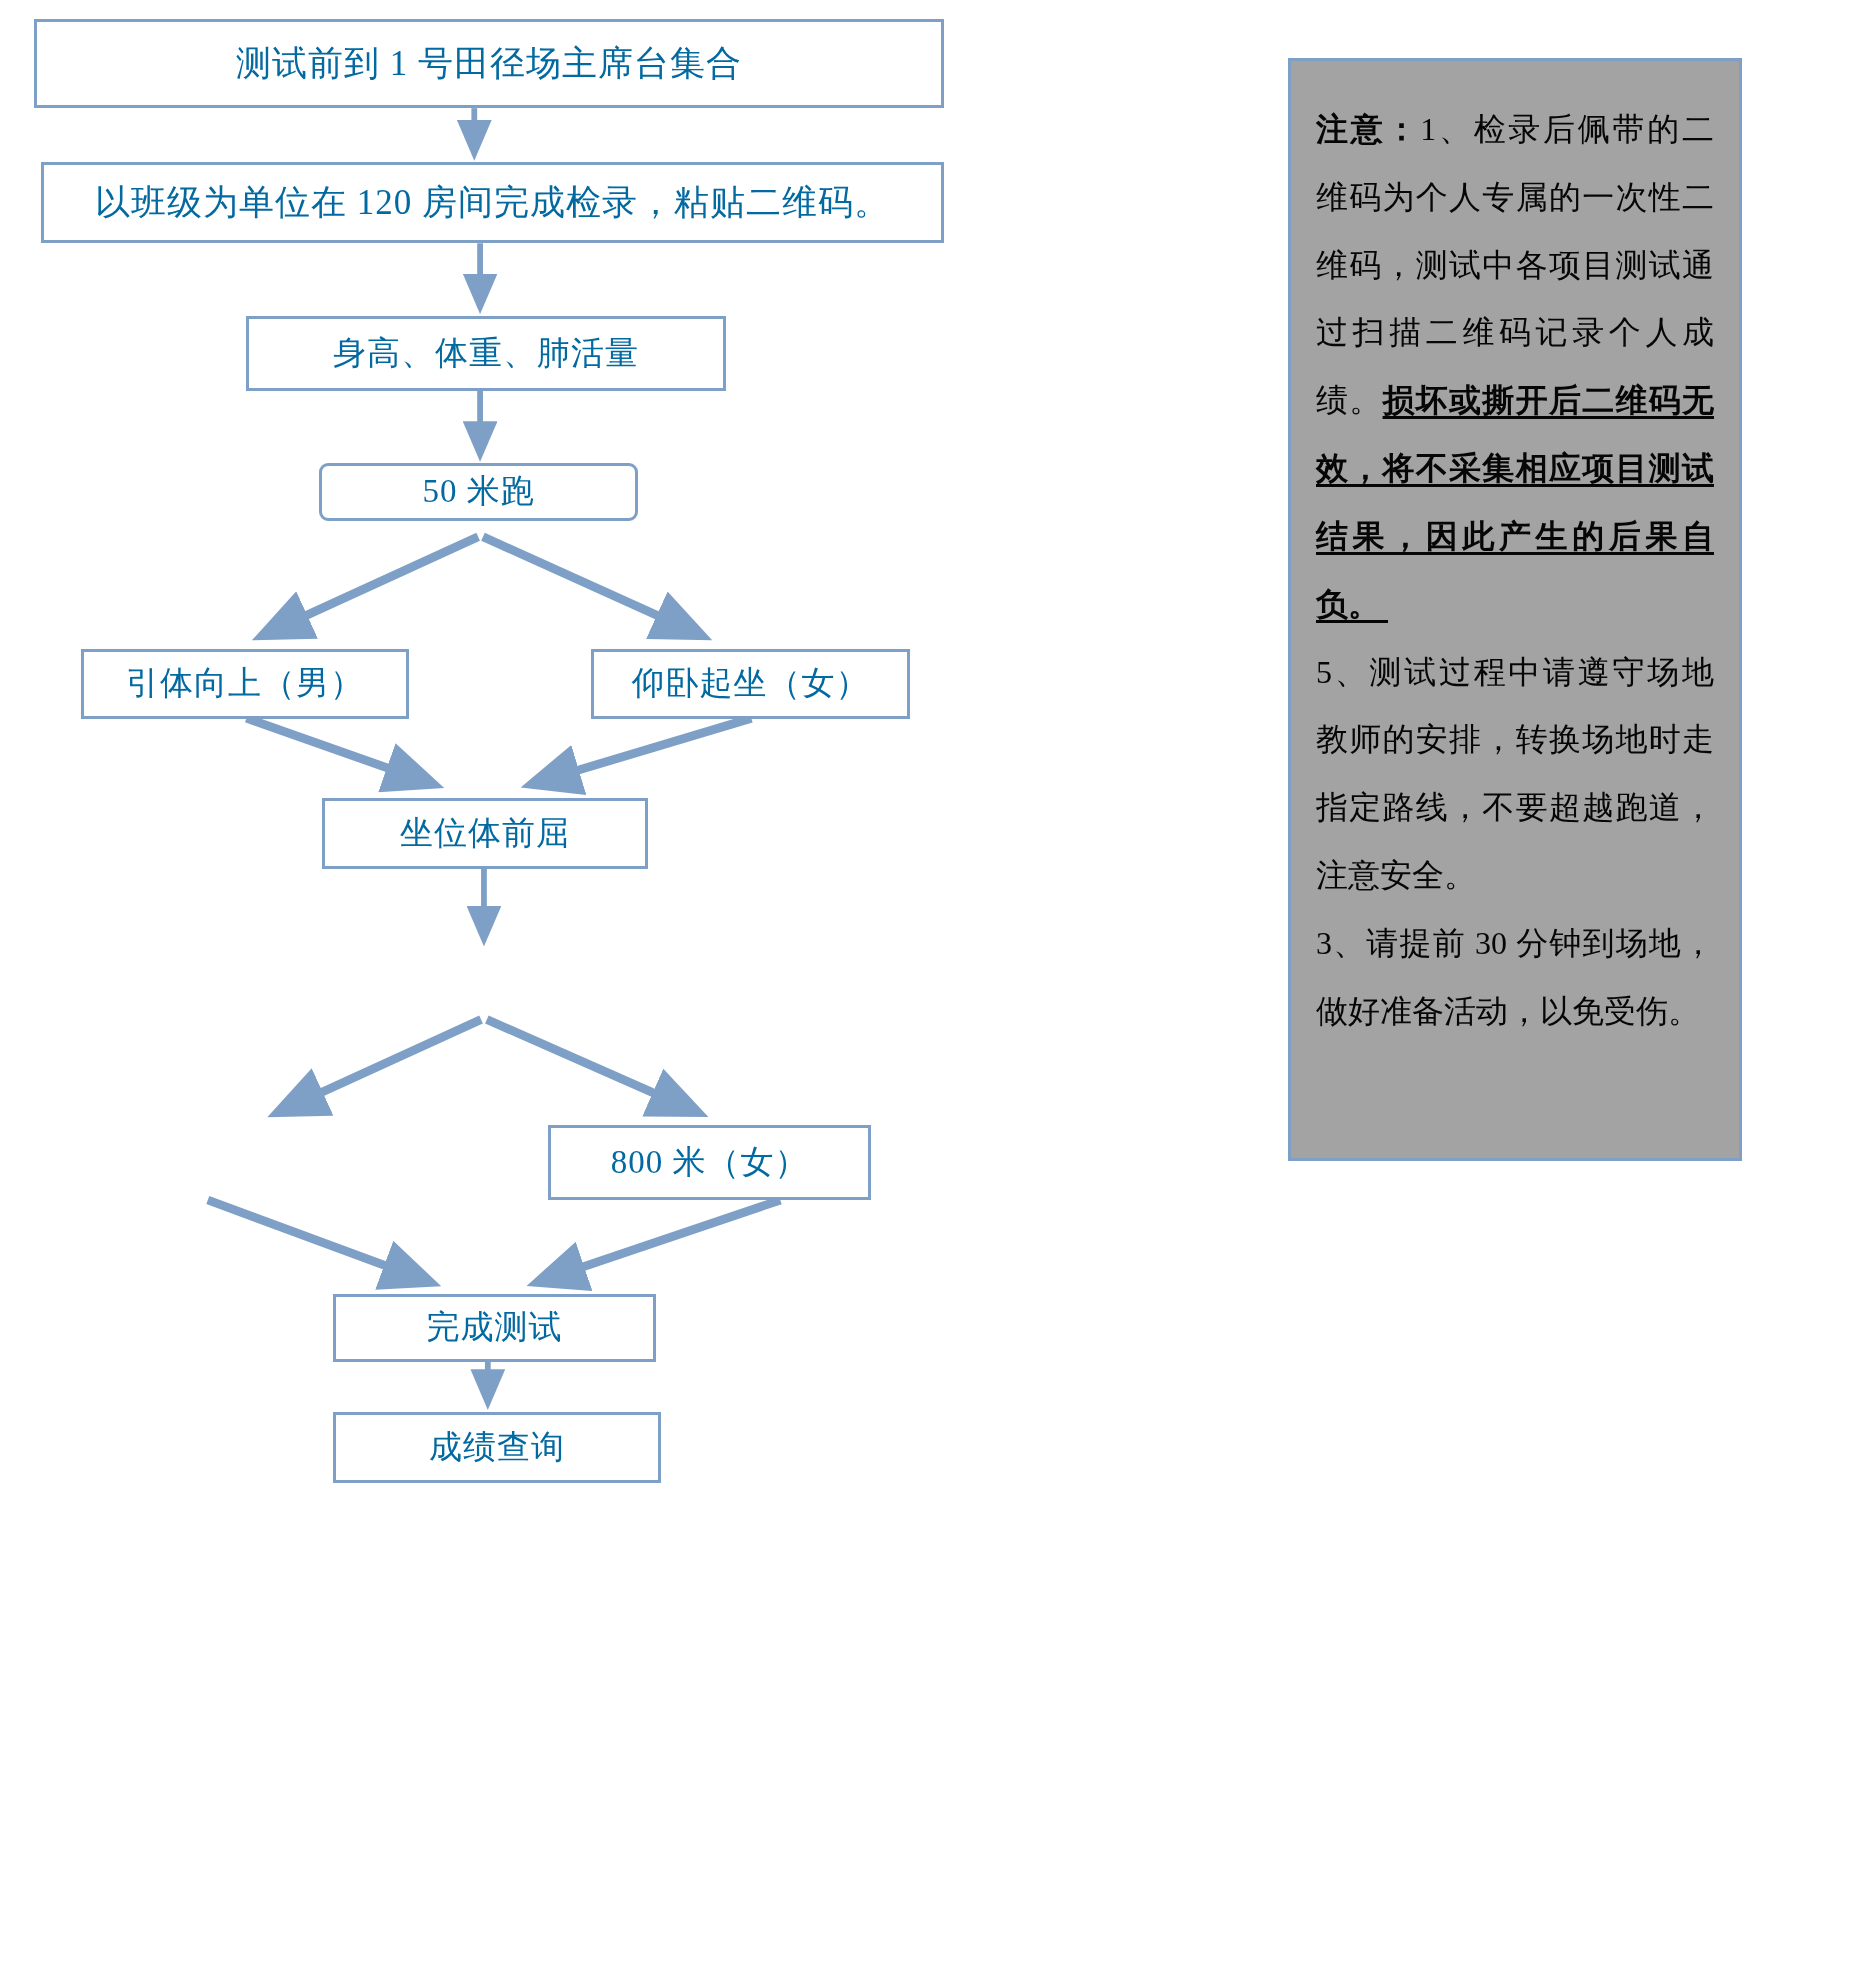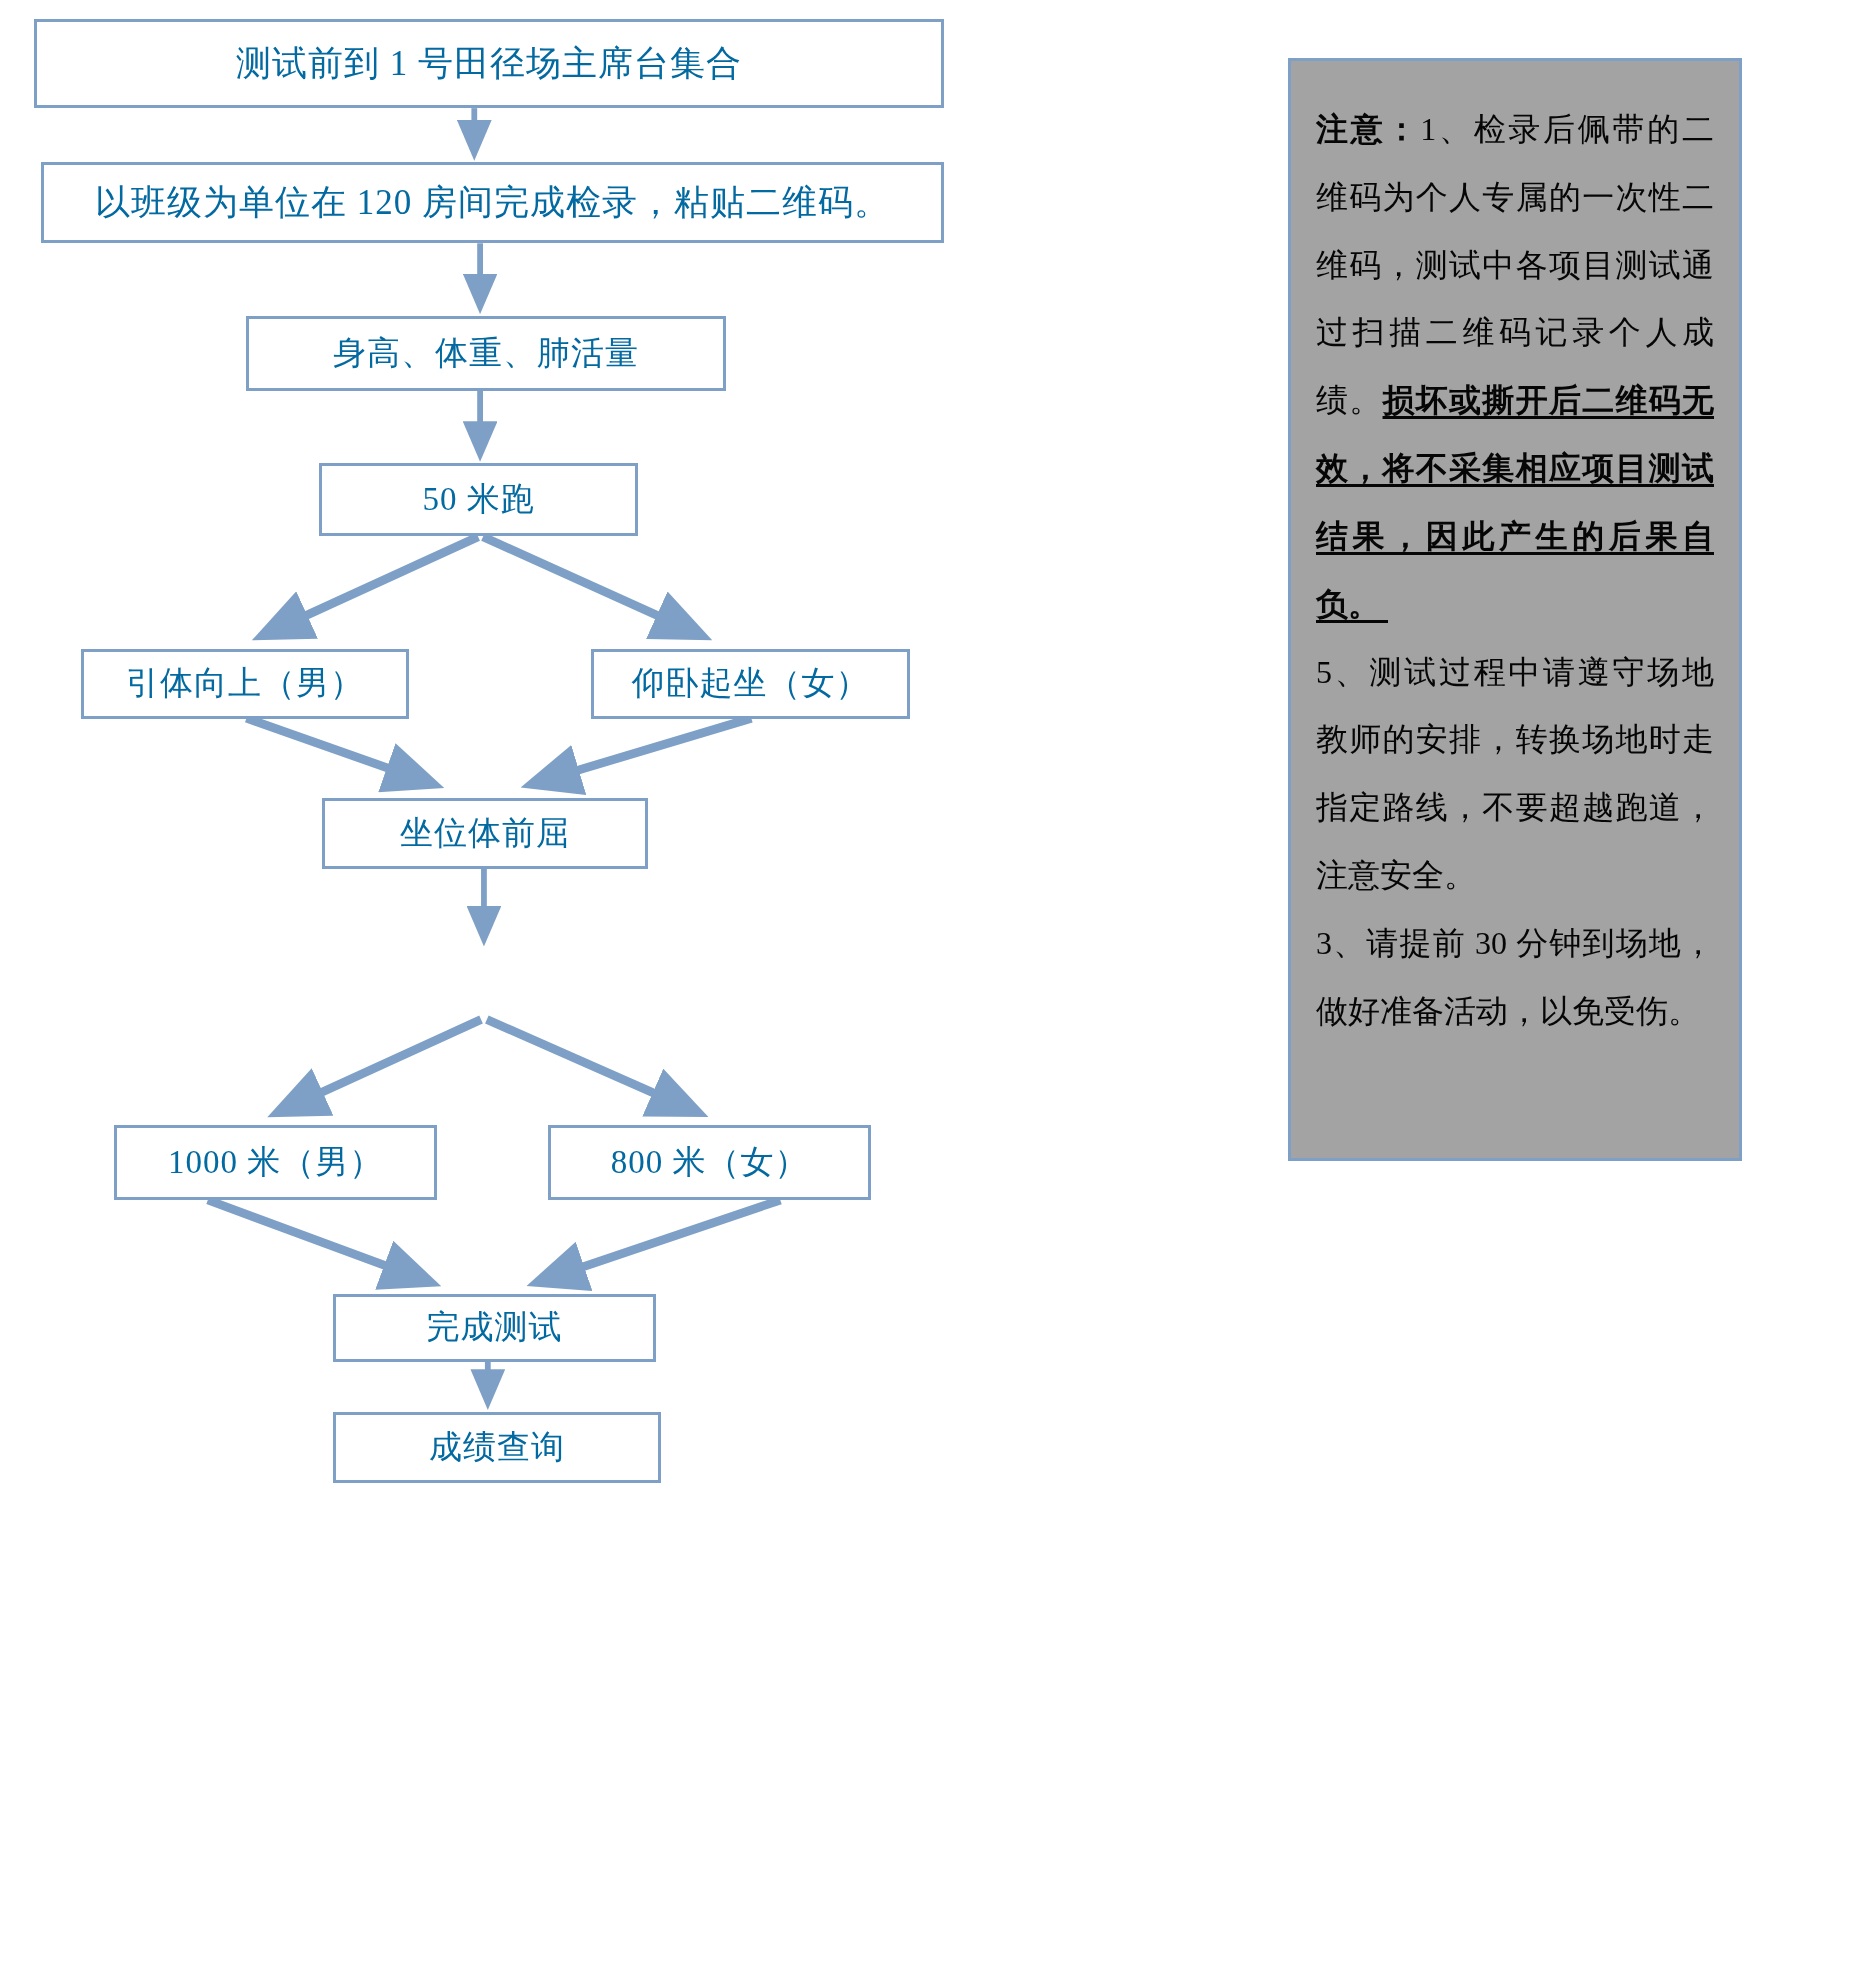--- a/index.html
+++ b/index.html
@@ -51,21 +51,21 @@
     letter-spacing: 1px;
     white-space: nowrap;
   }
 
   
   #node-gather        { left: 34px;  top: 19.3px;   width: 910px; height: 89px;  }
   #node-gather .node-label { font-size: 35px; }
   #node-checkin       { left: 41px;  top: 162px;  width: 903px; height: 81px;  }
   #node-checkin .node-label { font-size: 35px; }
   #node-body          { left: 246px; top: 316px;  width: 480px; height: 75px;  }
-  #node-sprint50      { left: 319px; top: 463px;  width: 319px; height: 73px;  }
+  #node-sprint50      { left: 319px; top: 463px;  width: 319px; height: 58px; border-radius: 9px;  }
   #node-pullup        { left: 81px;  top: 649px;  width: 328px; height: 70px;  }
   #node-situp         { left: 591px; top: 649px;  width: 319px; height: 70px;  }
   #node-sitreach      { left: 322px; top: 798px;  width: 326px; height: 71px;  }
   #node-longjump      { left: 322px; top: 948px;  width: 326px; height: 71px;  }
   #node-run1000       { left: 114px; top: 1125px; width: 323px; height: 75px;  }
   #node-run800        { left: 548px; top: 1125px; width: 323px; height: 75px;  }
   #node-finish        { left: 333px; top: 1294px; width: 323px; height: 68px;  }
   #node-query         { left: 333px; top: 1412px; width: 328px; height: 71px;  }
 
   
@@ -165,23 +165,20 @@
 
   <div class="node" id="node-situp">
     <span class="node-label">仰卧起坐（女）</span>
   </div>
 
   <div class="node" id="node-sitreach">
     <span class="node-label">坐位体前屈</span>
   </div>
 
 
-  <div class="node" id="node-run1000">
-    <span class="node-label">1000 米（男）</span>
-  </div>
 
   <div class="node" id="node-run800">
     <span class="node-label">800 米（女）</span>
   </div>
 
   <div class="node" id="node-finish">
     <span class="node-label">完成测试</span>
   </div>
 
   <div class="node" id="node-query">

